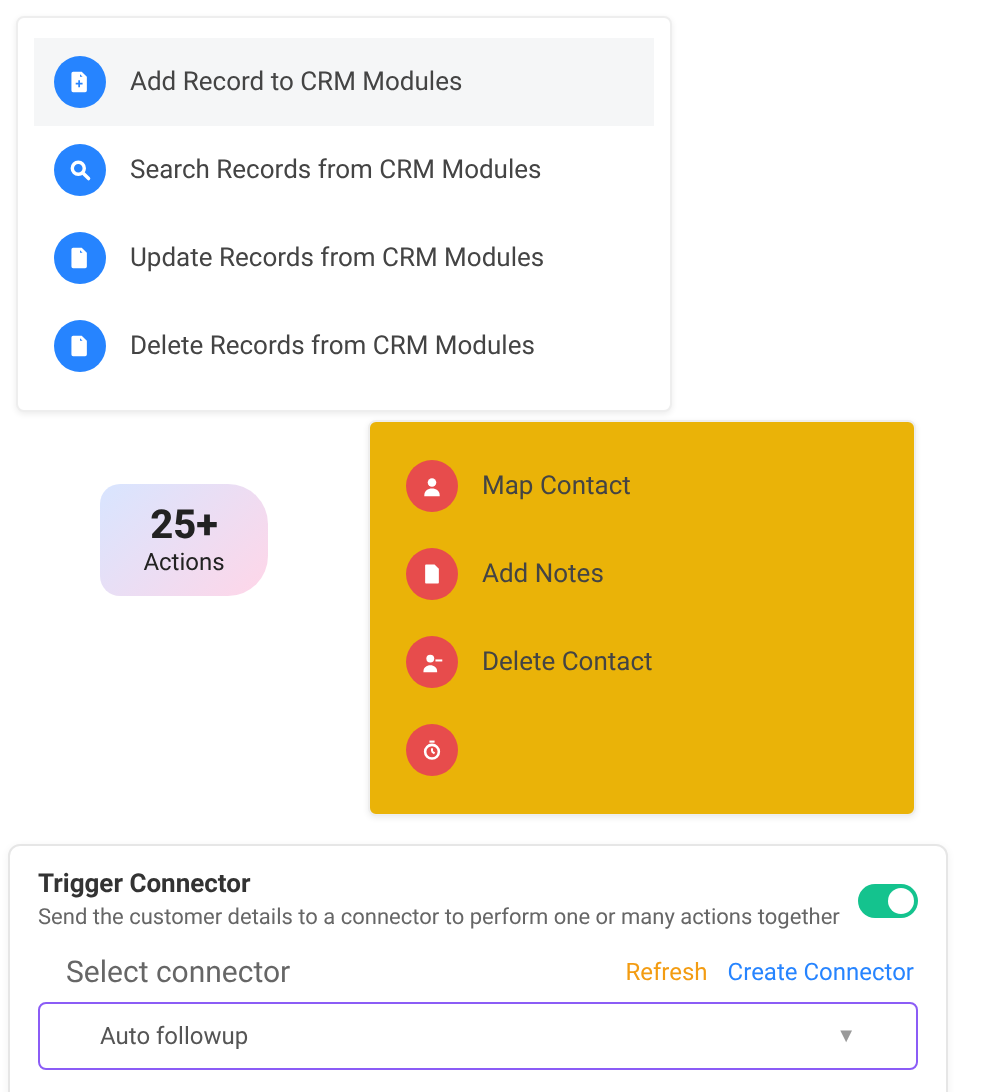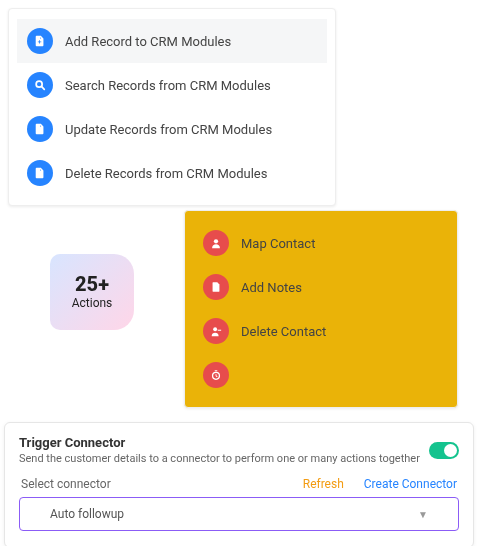--- a/index.html
+++ b/index.html
@@ -54,24 +54,24 @@
       display: inline-flex;
       align-items: center;
       justify-content: center;
       color: #fff;
       flex-shrink: 0;
     }
     
     
     .badge-25 {
       position: absolute;
-      top: 254px;
+      top: 242px;
       left: 50px;
       width: 84px;
-      height: 76px;
+      height: 56px;
       background: linear-gradient(135deg, #d8e5ff 0%, #ffd6e8 100%);
       border-radius: 10px 20px 20px 10px;
       display: flex;
       flex-direction: column;
       align-items: center;
       justify-content: center;
       color: #222;
     }
     .badge-big {
       font-size: 20px;
@@ -143,26 +143,27 @@
       border-radius: 50%;
     }
     .connector-row {
       display: flex;
       justify-content: space-between;
       align-items: center;
       margin-top: 12px;
       padding: 0 2px;
     }
     .connector-label {
-      font-size: 12px;
+      font-size: 15px;
       color: #666;
+      margin-left: 12px;
     }
     .connector-links {
       display: flex;
-      gap: 20px;
+      gap: 10px;
       font-size: 12px;
     }
     .link-orange { color: #f39c12; cursor: pointer; }
     .link-blue { color: #2684ff; cursor: pointer; }
     .select-box {
       margin-top: 6px;
       border: 1px solid #8b5cf6;
       border-radius: 4px;
       padding: 9px 30px;
       display: flex;

